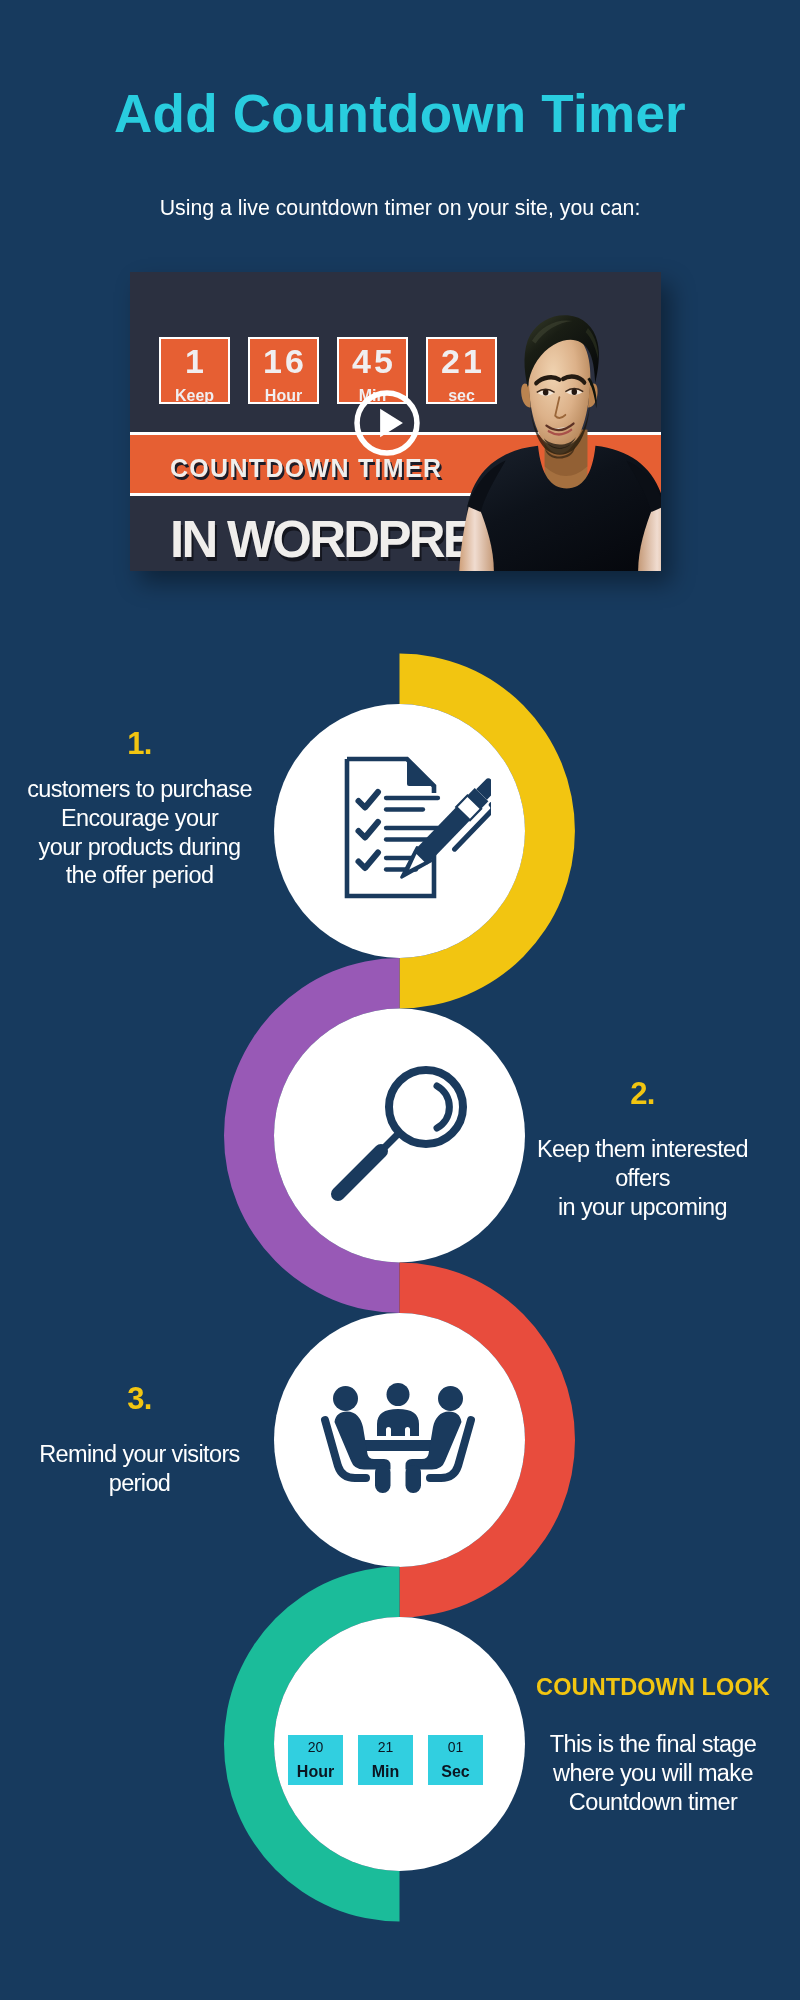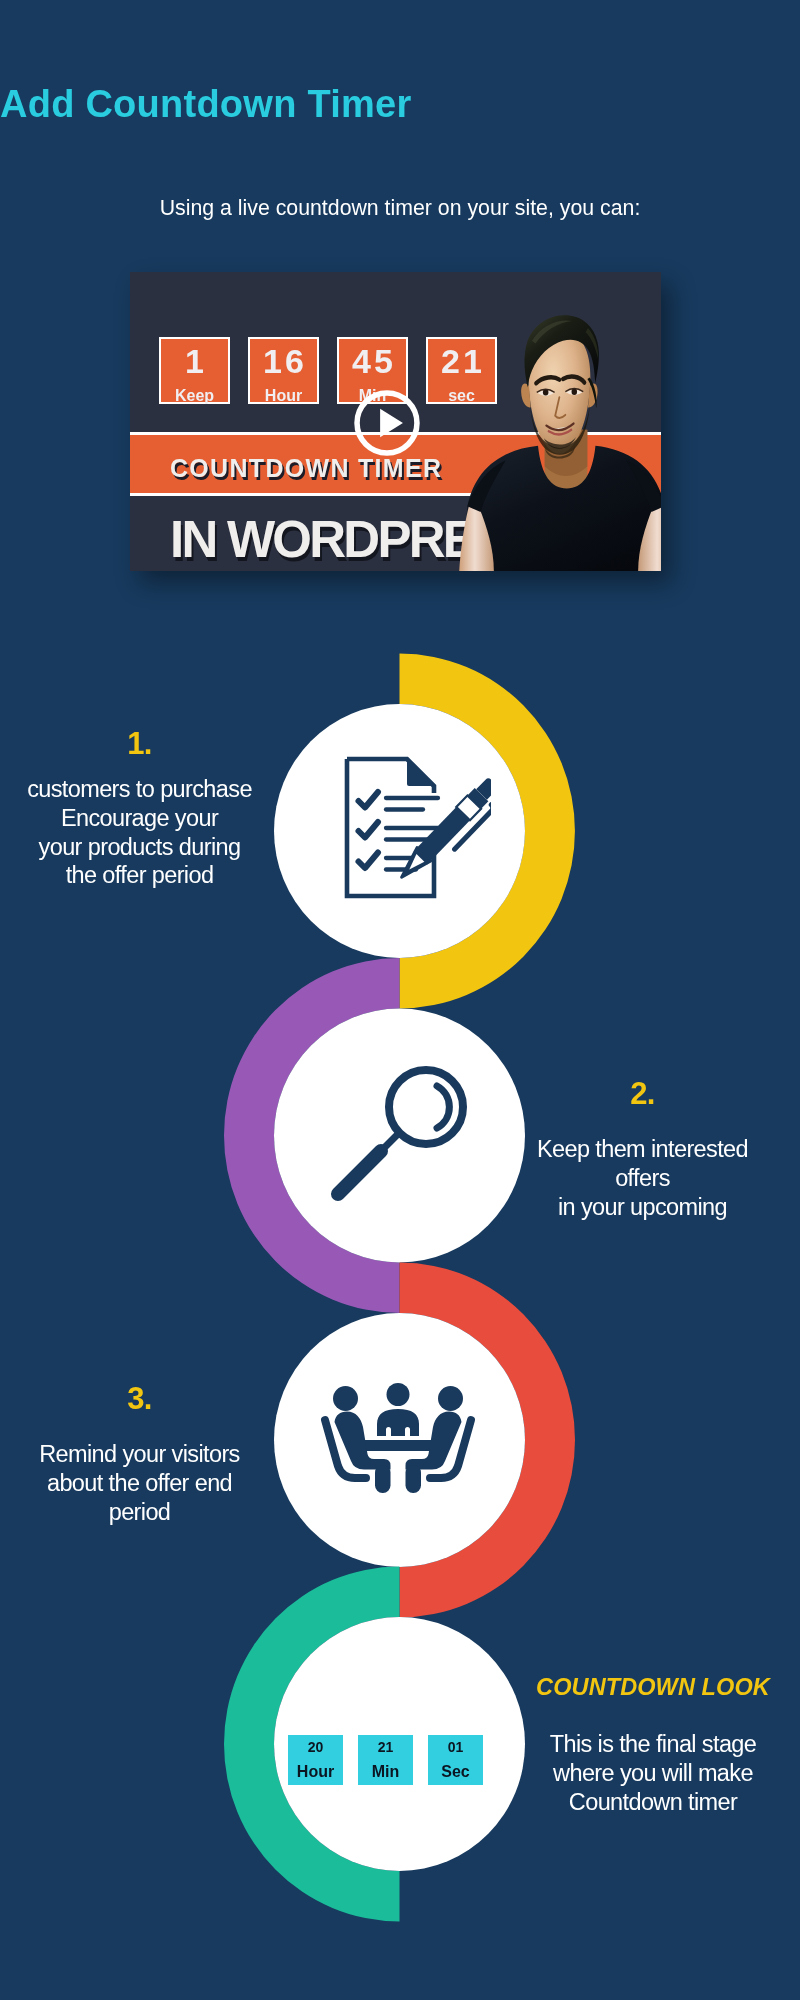--- a/index.html
+++ b/index.html
@@ -1,19 +1,19 @@
 <!DOCTYPE html>
 <html><head>
 <meta charset="utf-8">
 <style>
   *{margin:0;padding:0;box-sizing:border-box;}
   html,body{width:800px;height:2000px;}
   body{background:#173a5e;font-family:"Liberation Sans",sans-serif;overflow:hidden;position:relative;}
   .page{position:absolute;left:0;top:0;width:800px;height:2000px;}
-  #hero-title{position:absolute;left:0;top:83px;width:800px;text-align:left;font-size:38px;font-weight:700;color:#29cddf;letter-spacing:0.25px;}
+  #hero-title{position:absolute;left:0;top:83px;width:800px;text-align:center;font-size:53px;font-weight:700;color:#29cddf;letter-spacing:0.25px;}
   #hero-sub{position:absolute;left:0;top:164px;width:800px;text-align:center;font-size:21.3px;color:#fff;margin-top:32px;}
   
   #video-card{position:absolute;left:130px;top:272px;width:531px;height:299px;background:#2b3040;overflow:hidden;box-shadow:10px 12px 22px rgba(0,0,0,0.38);}
   .cd-row{position:absolute;left:29px;top:65px;display:flex;gap:18px;}
   .cd-box{width:71px;height:67px;background:#e65f33;border:2px solid #fff;display:flex;flex-direction:column;align-items:center;justify-content:center;padding-top:6px;}
   .cd-num{color:#f0eef0;font-size:34px;font-weight:700;line-height:1;letter-spacing:3px;text-indent:3px;}
   .cd-lab{color:#f0eef0;font-size:16px;font-weight:700;line-height:1;margin-top:10px;}
   #band{position:absolute;left:0;top:160px;width:531px;height:64px;background:#e65f33;border-top:3px solid #fff;border-bottom:3px solid #fff;}
   #band-text{position:absolute;left:40px;top:182px;font-size:25px;font-weight:700;color:#f0eeec;letter-spacing:1.3px;text-shadow:2px 3px 0 #1c1d28;white-space:nowrap;}
   #wp-text{position:absolute;left:40px;top:238px;font-size:51px;font-weight:700;color:#f0eeec;letter-spacing:-2.75px;text-shadow:2px 4px 0 #14161f;white-space:nowrap;}
@@ -22,26 +22,26 @@
   
   #spiral{position:absolute;left:0;top:0;width:800px;height:2000px;}
 
   .icon{position:absolute;}
   #icon1{left:340px;top:749px;width:151px;height:156px;}
 
   #icon2{left:325px;top:1061px;width:150px;height:150px;}
   #icon3{left:318px;top:1383px;width:160px;height:115px;}
   #cd4{position:absolute;left:288px;top:1735px;display:flex;gap:15px;}
   .cd4-box{width:55px;height:50px;background:#31cfe0;display:flex;flex-direction:column;align-items:center;justify-content:center;}
-  .cd4-num{font-size:14px;font-weight:700;color:#0b1622;line-height:1;}
+  .cd4-num{font-size:14px;font-weight:400;color:#0b1622;line-height:1;}
   .cd4-lab{font-size:16px;font-weight:700;color:#0b1622;line-height:1;margin-top:10px;}
   .sec-text{position:absolute;text-align:center;color:#fff;}
   .sec-num{color:#f2c511;font-weight:700;font-size:31px;letter-spacing:-0.7px;line-height:31px;height:31px;}
   .sec-body{font-size:23.5px;line-height:28.8px;letter-spacing:-0.62px;margin-top:var(--gap,16px);}
-  .sec-head{color:#f2c511;font-weight:700;font-size:23.5px;letter-spacing:0.1px;font-style:italic;}
+  .sec-head{color:#f2c511;font-weight:700;font-size:23.5px;letter-spacing:0.1px;}
 </style>
 </head>
 <body>
 
 <div class="page">
   <div id="hero-title">Add Countdown Timer</div>
   <div id="hero-sub">Using a live countdown timer on your site, you can:</div>
 
   <div id="video-card">
     <div class="cd-row">
@@ -250,21 +250,20 @@
     <div class="sec-body">
         <div>Keep them interested</div>
         <div>offers</div>
         <div>in your upcoming</div>
       </div>
   </div>
   <div class="sec-text" style="left:17px;top:1383px;width:245px;--gap:26px">
     <div class="sec-num">3.</div>
     <div class="sec-body">
         <div>Remind your visitors</div>
-        <div>about the offer end</div>
         <div>period</div>
       </div>
   </div>
   <div class="sec-text" style="left:528px;top:1674px;width:250px;--gap:29px">
     <div class="sec-head">COUNTDOWN LOOK</div>
     <div class="sec-body">
         <div>This is the final stage</div>
         <div>where you will make</div>
         <div>Countdown timer</div>
       </div>

